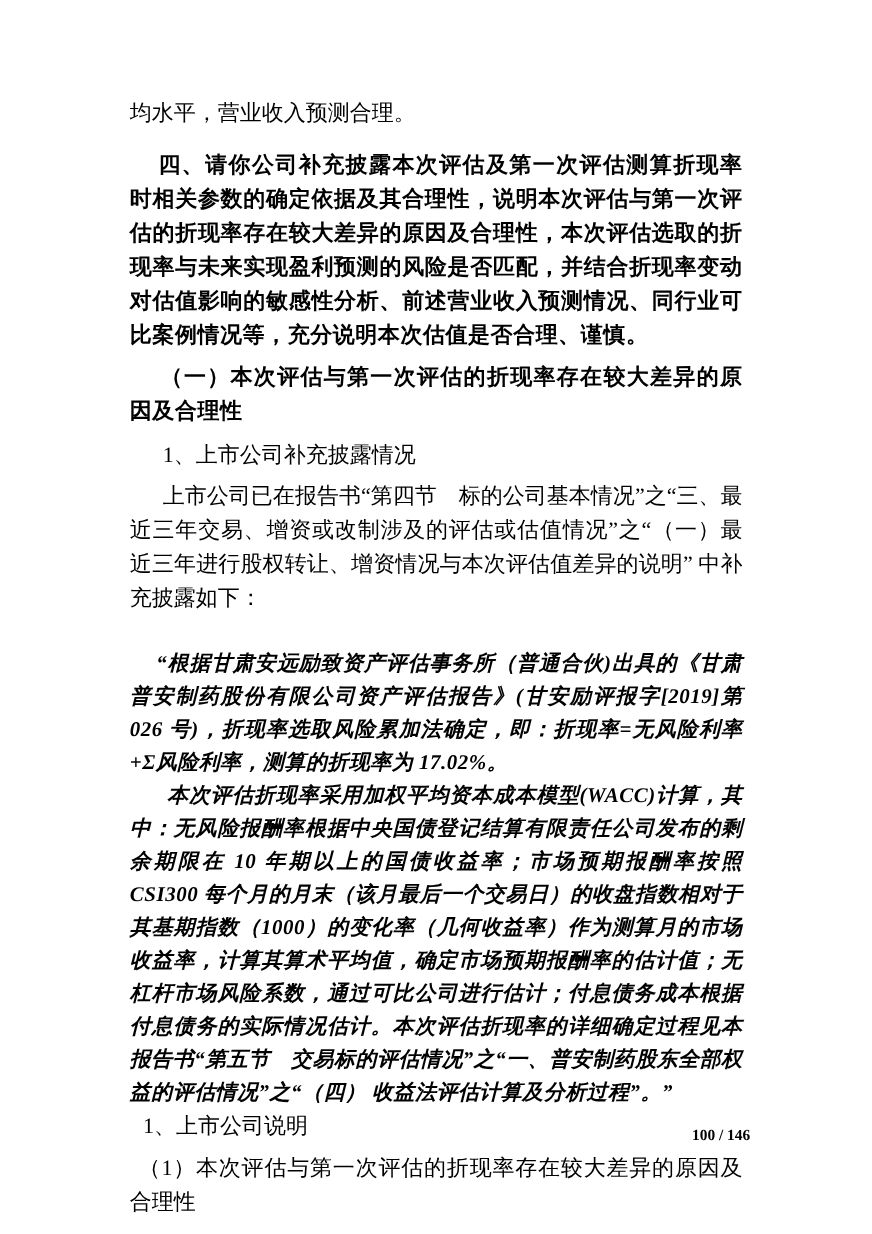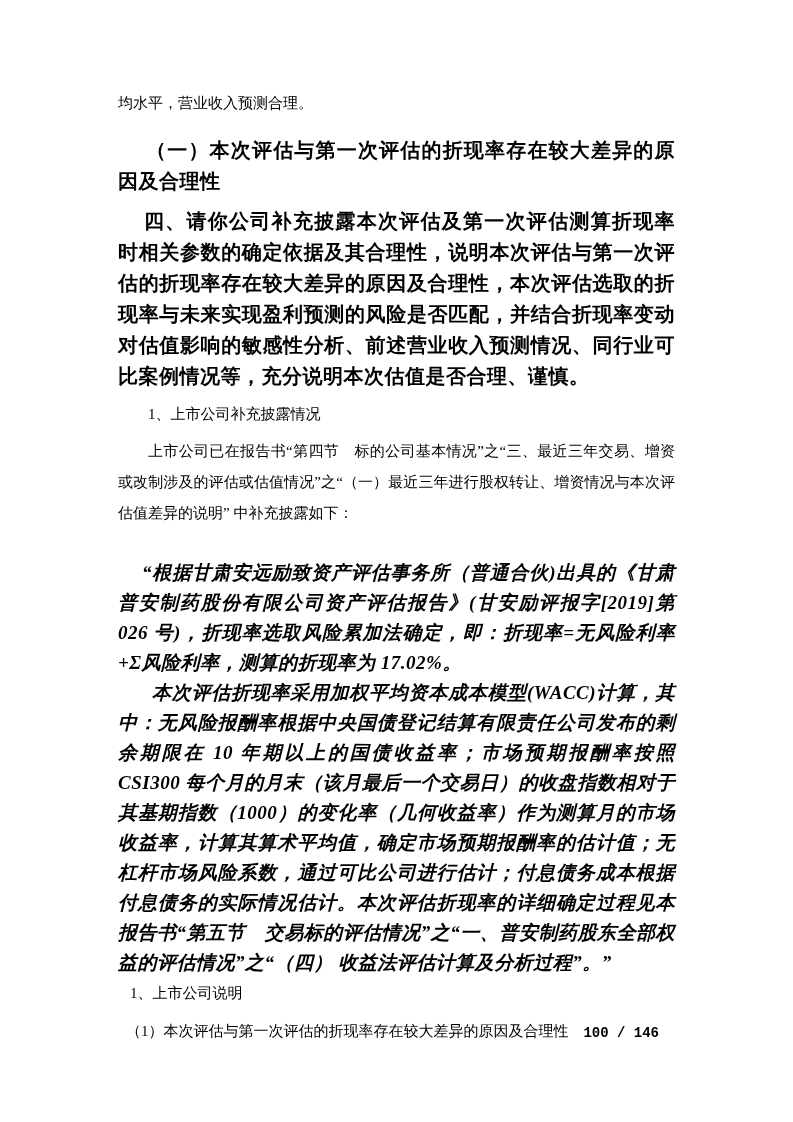--- a/index.html
+++ b/index.html
@@ -17,21 +17,21 @@
     box-sizing: border-box;
     padding: 88px 118px 0 118px;
     overflow: hidden;
     font-family: "Liberation Serif", "DejaVu Serif", serif;
   }
   p { margin: 0; padding: 0; }
 
   
   .body-text {
     font-family: "Liberation Serif", "DejaVu Serif", serif;
-    font-size: 15px;
+    font-size: 20px;
     line-height: 31px;
     text-align: justify;
     color: #000000;
   }
   
   .hei-text {
     font-family: "Liberation Sans", "DejaVu Sans", sans-serif;
     font-weight: 700;
     font-size: 20px;
     line-height: 31px;
@@ -57,38 +57,38 @@
   .p-item1          { text-indent: 30px; margin-bottom: 6px;  }
   .p-intro          { text-indent: 30px; margin-bottom: 29px; }
   .p-quote1         { text-indent: 24px; }
   .p-quote2         { text-indent: 34px; margin-bottom: 0; }
   .p-item2          { text-indent: 12px; margin-bottom: 7px;  }
   .p-item2-1        { text-indent: 8px;  margin-bottom: 6px;  }
 
   .footer-page-number {
     position: absolute;
     top: 1024px;
-    right: 134px;
-    font-family: Liberation Mono, monospace;
+    right: 111px;
+    font-family: Liberation Serif, serif;
     font-weight: 700;
     font-size: 14px;
     line-height: 18px;
     color: #000000;
   }
 </style>
 </head>
 <body>
 
 <div class="page">
 
   <p class="body-text p-continuation">均水平，营业收入预测合理。</p>
 
+  <p class="hei-text p-q4">四、请你公司补充披露本次评估及第一次评估测算折现率时相关参数的确定依据及其合理性，说明本次评估与第一次评估的折现率存在较大差异的原因及合理性，本次评估选取的折现率与未来实现盈利预测的风险是否匹配，并结合折现率变动对估值影响的敏感性分析、前述营业收入预测情况、同行业可比案例情况等，充分说明本次估值是否合理、谨慎。</p>
+
   <p class="hei-text p-sub1">（一）本次评估与第一次评估的折现率存在较大差异的原因及合理性</p>
-
-  <p class="hei-text p-q4">四、请你公司补充披露本次评估及第一次评估测算折现率时相关参数的确定依据及其合理性，说明本次评估与第一次评估的折现率存在较大差异的原因及合理性，本次评估选取的折现率与未来实现盈利预测的风险是否匹配，并结合折现率变动对估值影响的敏感性分析、前述营业收入预测情况、同行业可比案例情况等，充分说明本次估值是否合理、谨慎。</p>
 
   <p class="body-text p-item1">1、上市公司补充披露情况</p>
 
   <p class="body-text p-intro">上市公司已在报告书“第四节　标的公司基本情况”之“三、最近三年交易、增资或改制涉及的评估或估值情况”之“（一）最近三年进行股权转让、增资情况与本次评估值差异的说明” 中补充披露如下：</p>
 
   <p class="kai-text p-quote1">“根据甘肃安远励致资产评估事务所（普通合伙)出具的《甘肃普安制药股份有限公司资产评估报告》(甘安励评报字[2019]第 026 号)，折现率选取风险累加法确定，即：折现率=无风险利率+Σ风险利率，测算的折现率为 17.02%。</p>
 
   <p class="kai-text p-quote2">本次评估折现率采用加权平均资本成本模型(WACC)计算，其中：无风险报酬率根据中央国债登记结算有限责任公司发布的剩余期限在 10 年期以上的国债收益率；市场预期报酬率按照 CSI300 每个月的月末（该月最后一个交易日）的收盘指数相对于其基期指数（1000）的变化率（几何收益率）作为测算月的市场收益率，计算其算术平均值，确定市场预期报酬率的估计值；无杠杆市场风险系数，通过可比公司进行估计；付息债务成本根据付息债务的实际情况估计。本次评估折现率的详细确定过程见本报告书“第五节　交易标的评估情况”之“一、普安制药股东全部权益的评估情况”之“（四） 收益法评估计算及分析过程”。”</p>
 
   <p class="body-text p-item2">1、上市公司说明</p>

